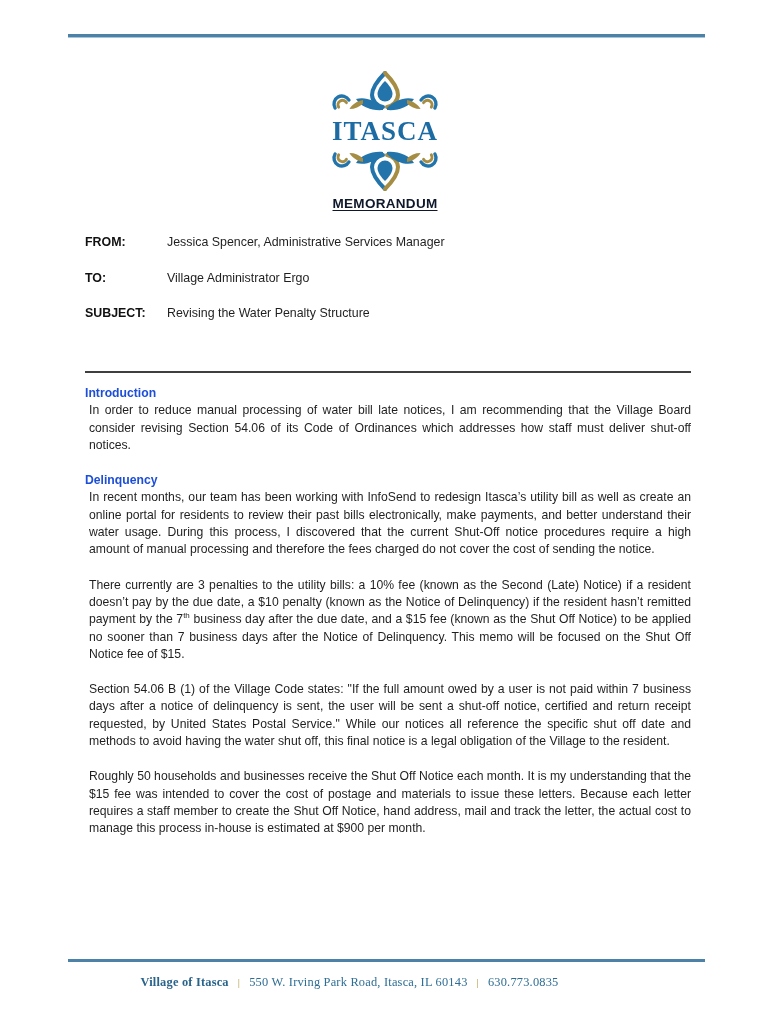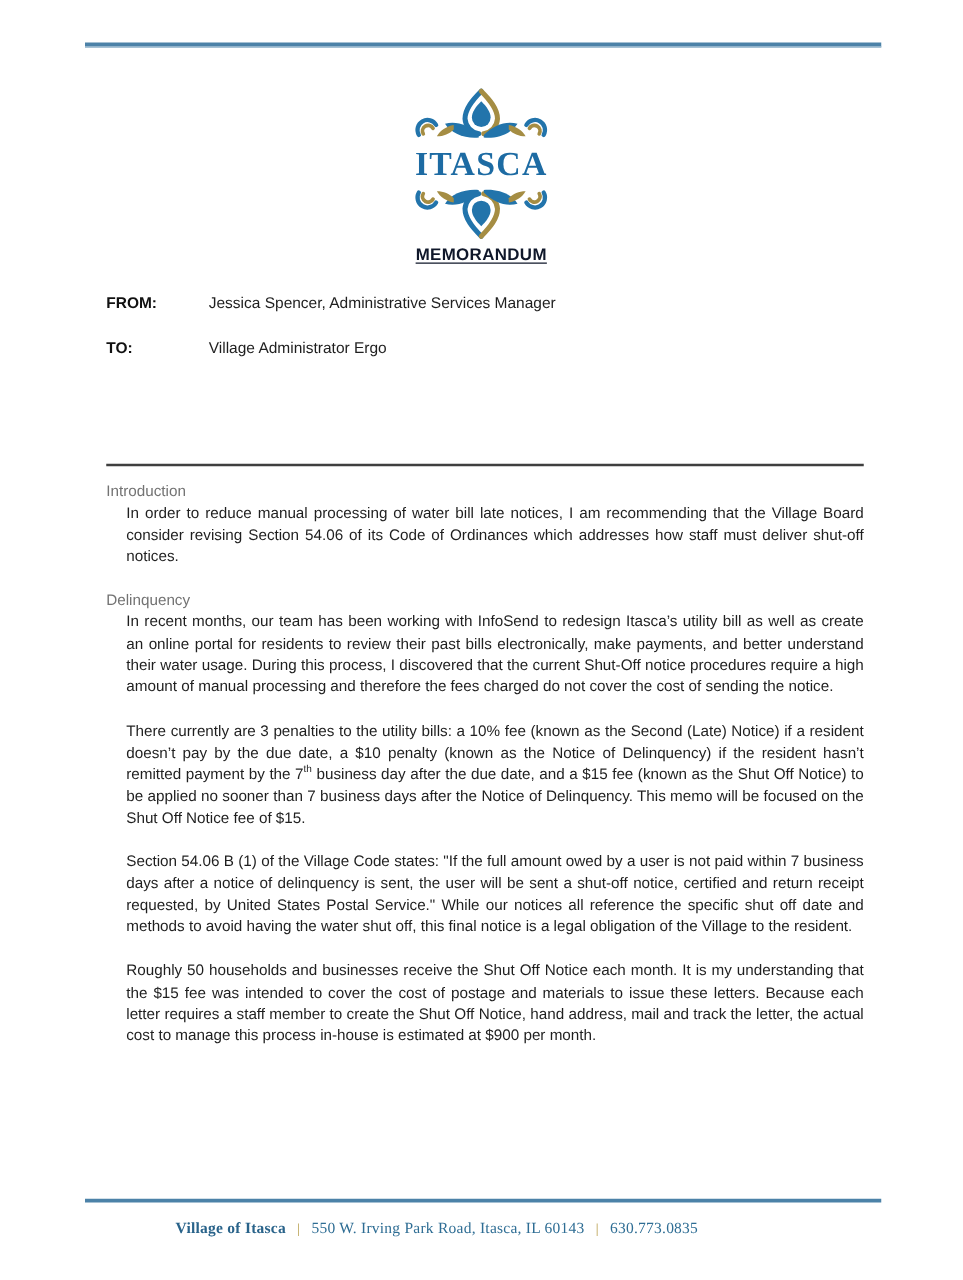--- a/index.html
+++ b/index.html
@@ -76,27 +76,27 @@
   .content {
     position: absolute;
     left: 85px;
     top: 385px;
     width: 606px;
     font-size: 12.2px;
     line-height: 17.3px;
     text-align: justify;
   }
   .section-heading {
-    font-weight: normal;
-    color: #737373;
+    font-weight: bold;
+    color: #1d4ed8;
     margin: 0;
     font-size: 12.2px;
   }
   .content p {
-    margin: 0 0 18px 16px;
+    margin: 0 0 18px 4px;
   }
   .content sup {
     font-size: 8px;
     line-height: 0;
   }
   .footer-rule {
     position: absolute;
     left: 68px;
     top: 959px;
     width: 637px;
@@ -180,20 +180,24 @@
 
   <div class="meta">
     <div class="meta-row">
       <span class="meta-label">FROM:</span>
       <span class="meta-value">Jessica Spencer, Administrative Services Manager</span>
     </div>
     <div class="meta-row">
       <span class="meta-label">TO:</span>
       <span class="meta-value">Village Administrator Ergo</span>
     </div>
+    <div class="meta-row">
+      <span class="meta-label">SUBJECT:</span>
+      <span class="meta-value">Revising the Water Penalty Structure</span>
+    </div>
   </div>
 
   <div class="subject-divider"></div>
 
   <div class="content">
     <h3 class="section-heading">Introduction</h3>
     <p>In order to reduce manual processing of water bill late notices, I am recommending that the Village Board consider revising Section 54.06 of its Code of Ordinances which addresses how staff must deliver shut-off notices.</p>
 
     <h3 class="section-heading">Delinquency</h3>
     <p>In recent months, our team has been working with InfoSend to redesign Itasca’s utility bill as well as create an online portal for residents to review their past bills electronically, make payments, and better understand their water usage. During this process, I discovered that the current Shut-Off notice procedures require a high amount of manual processing and therefore the fees charged do not cover the cost of sending the notice.</p>

